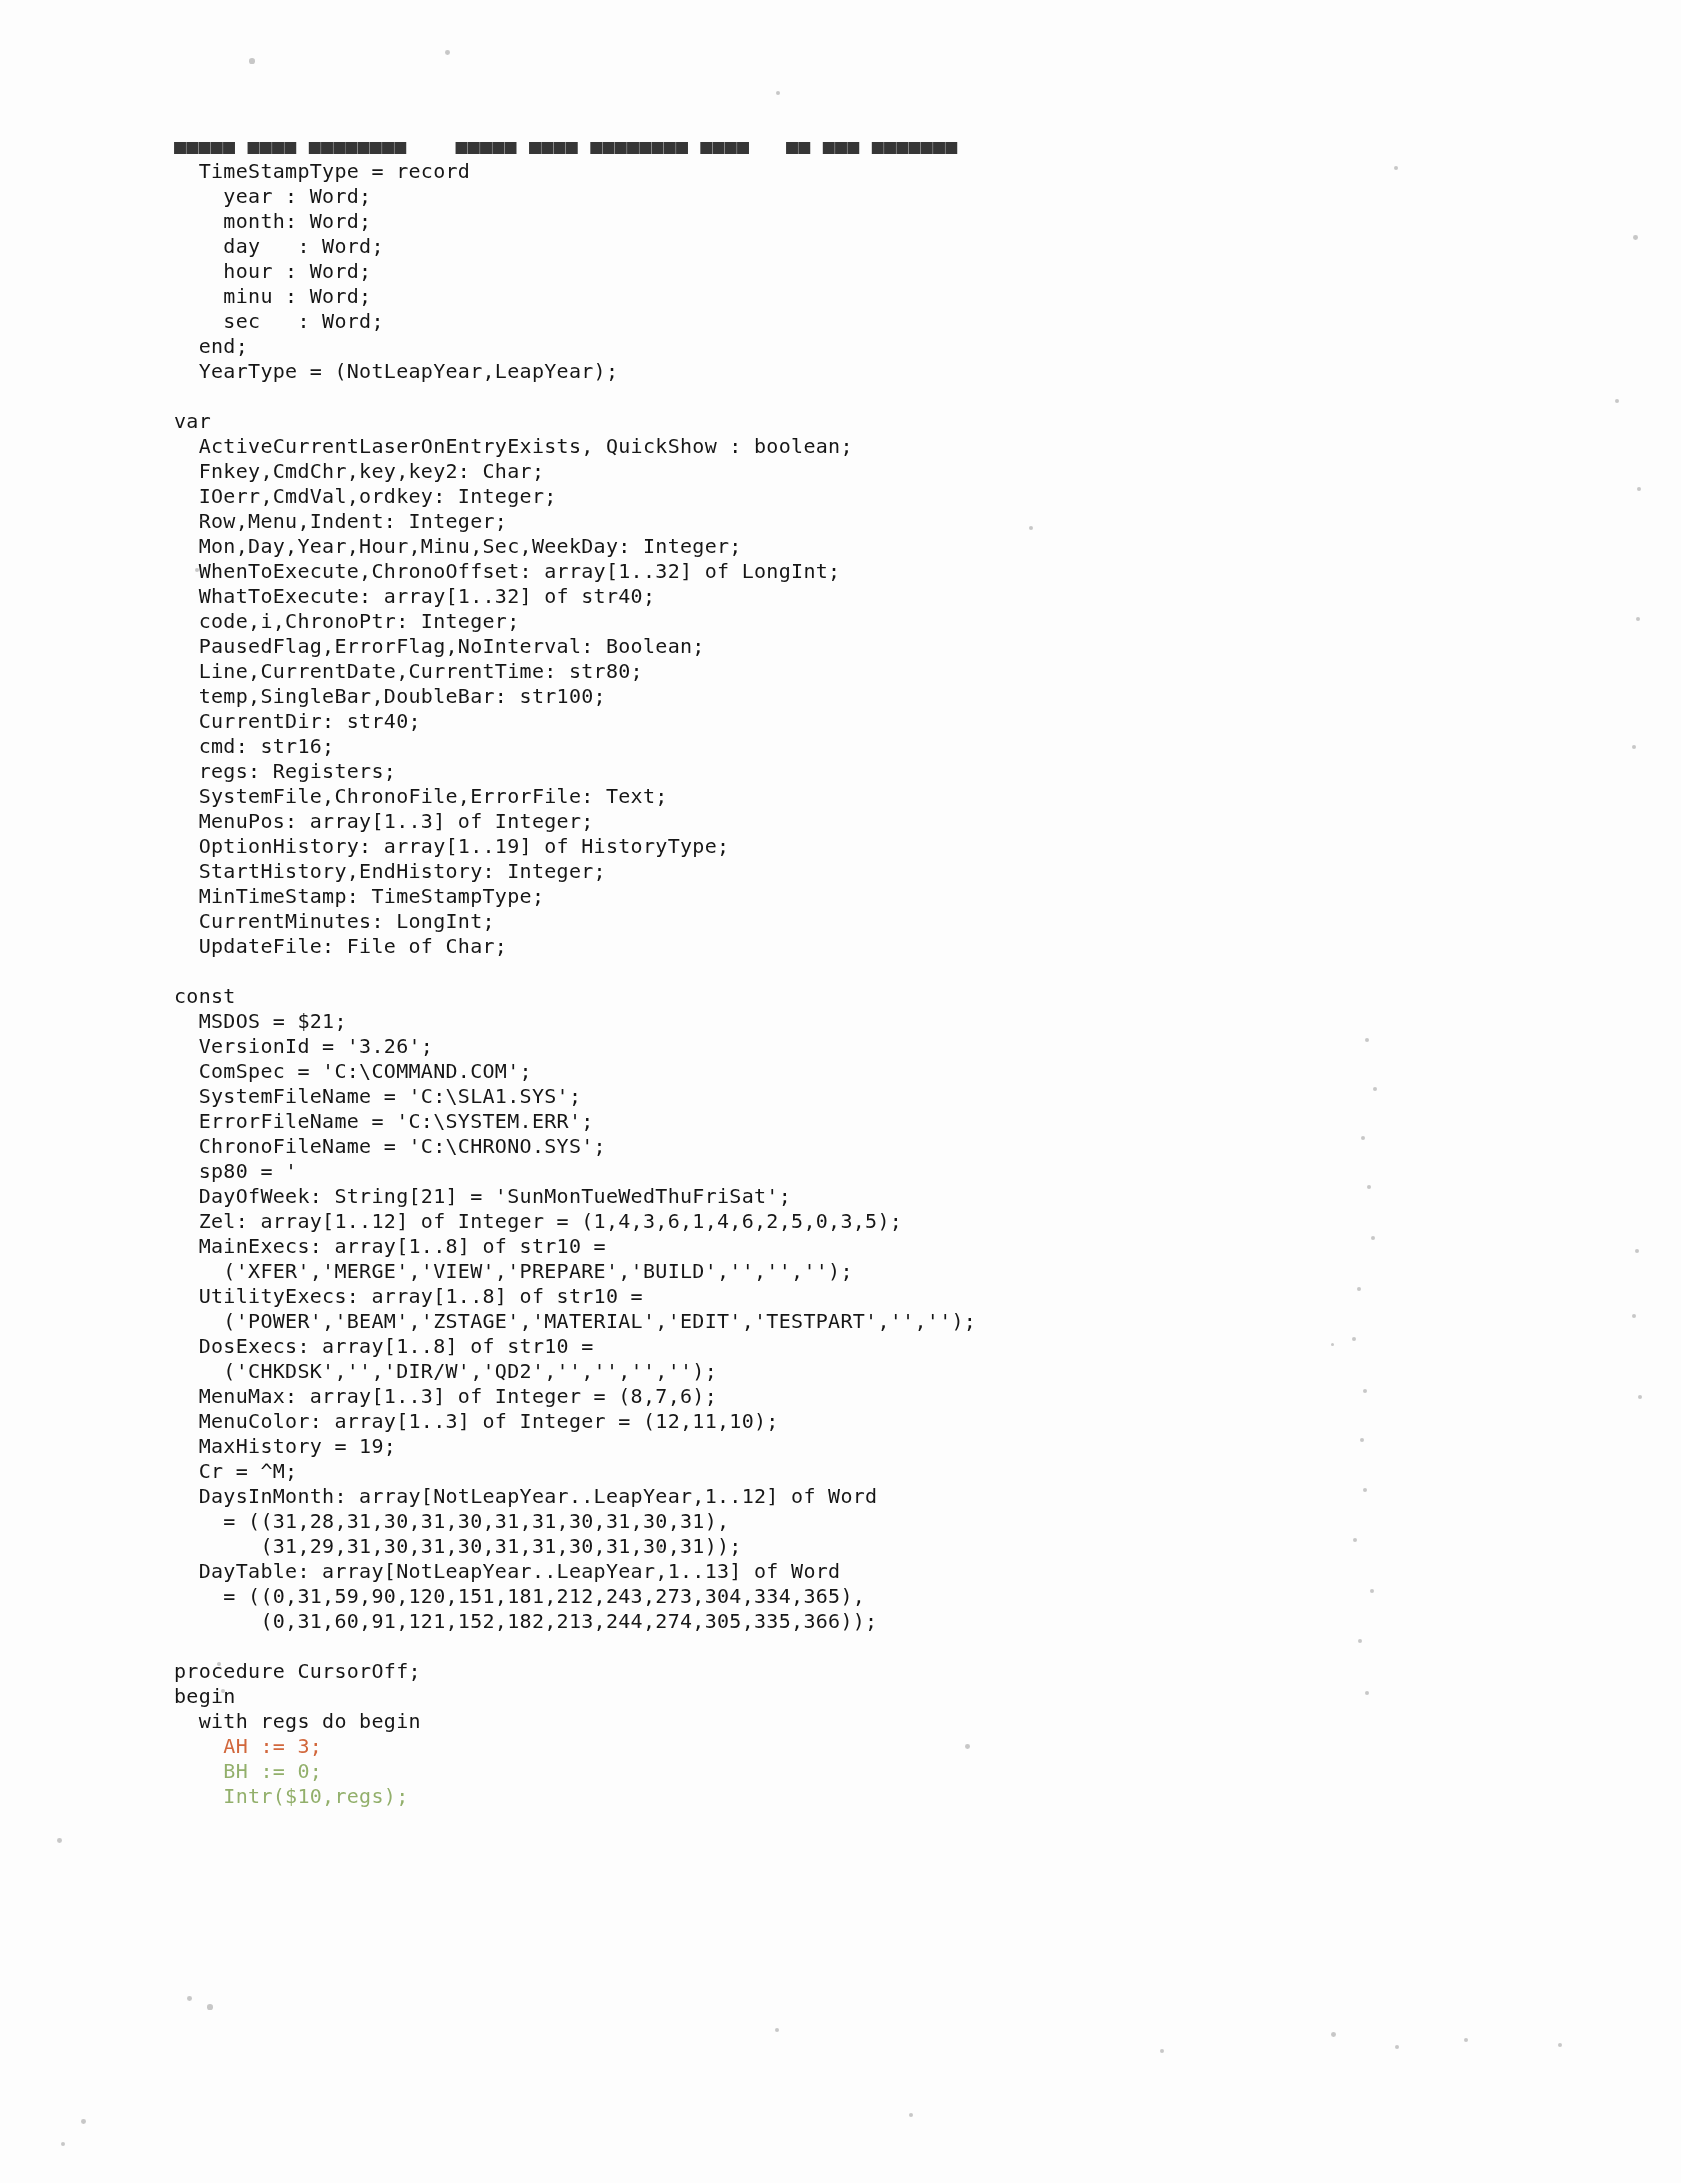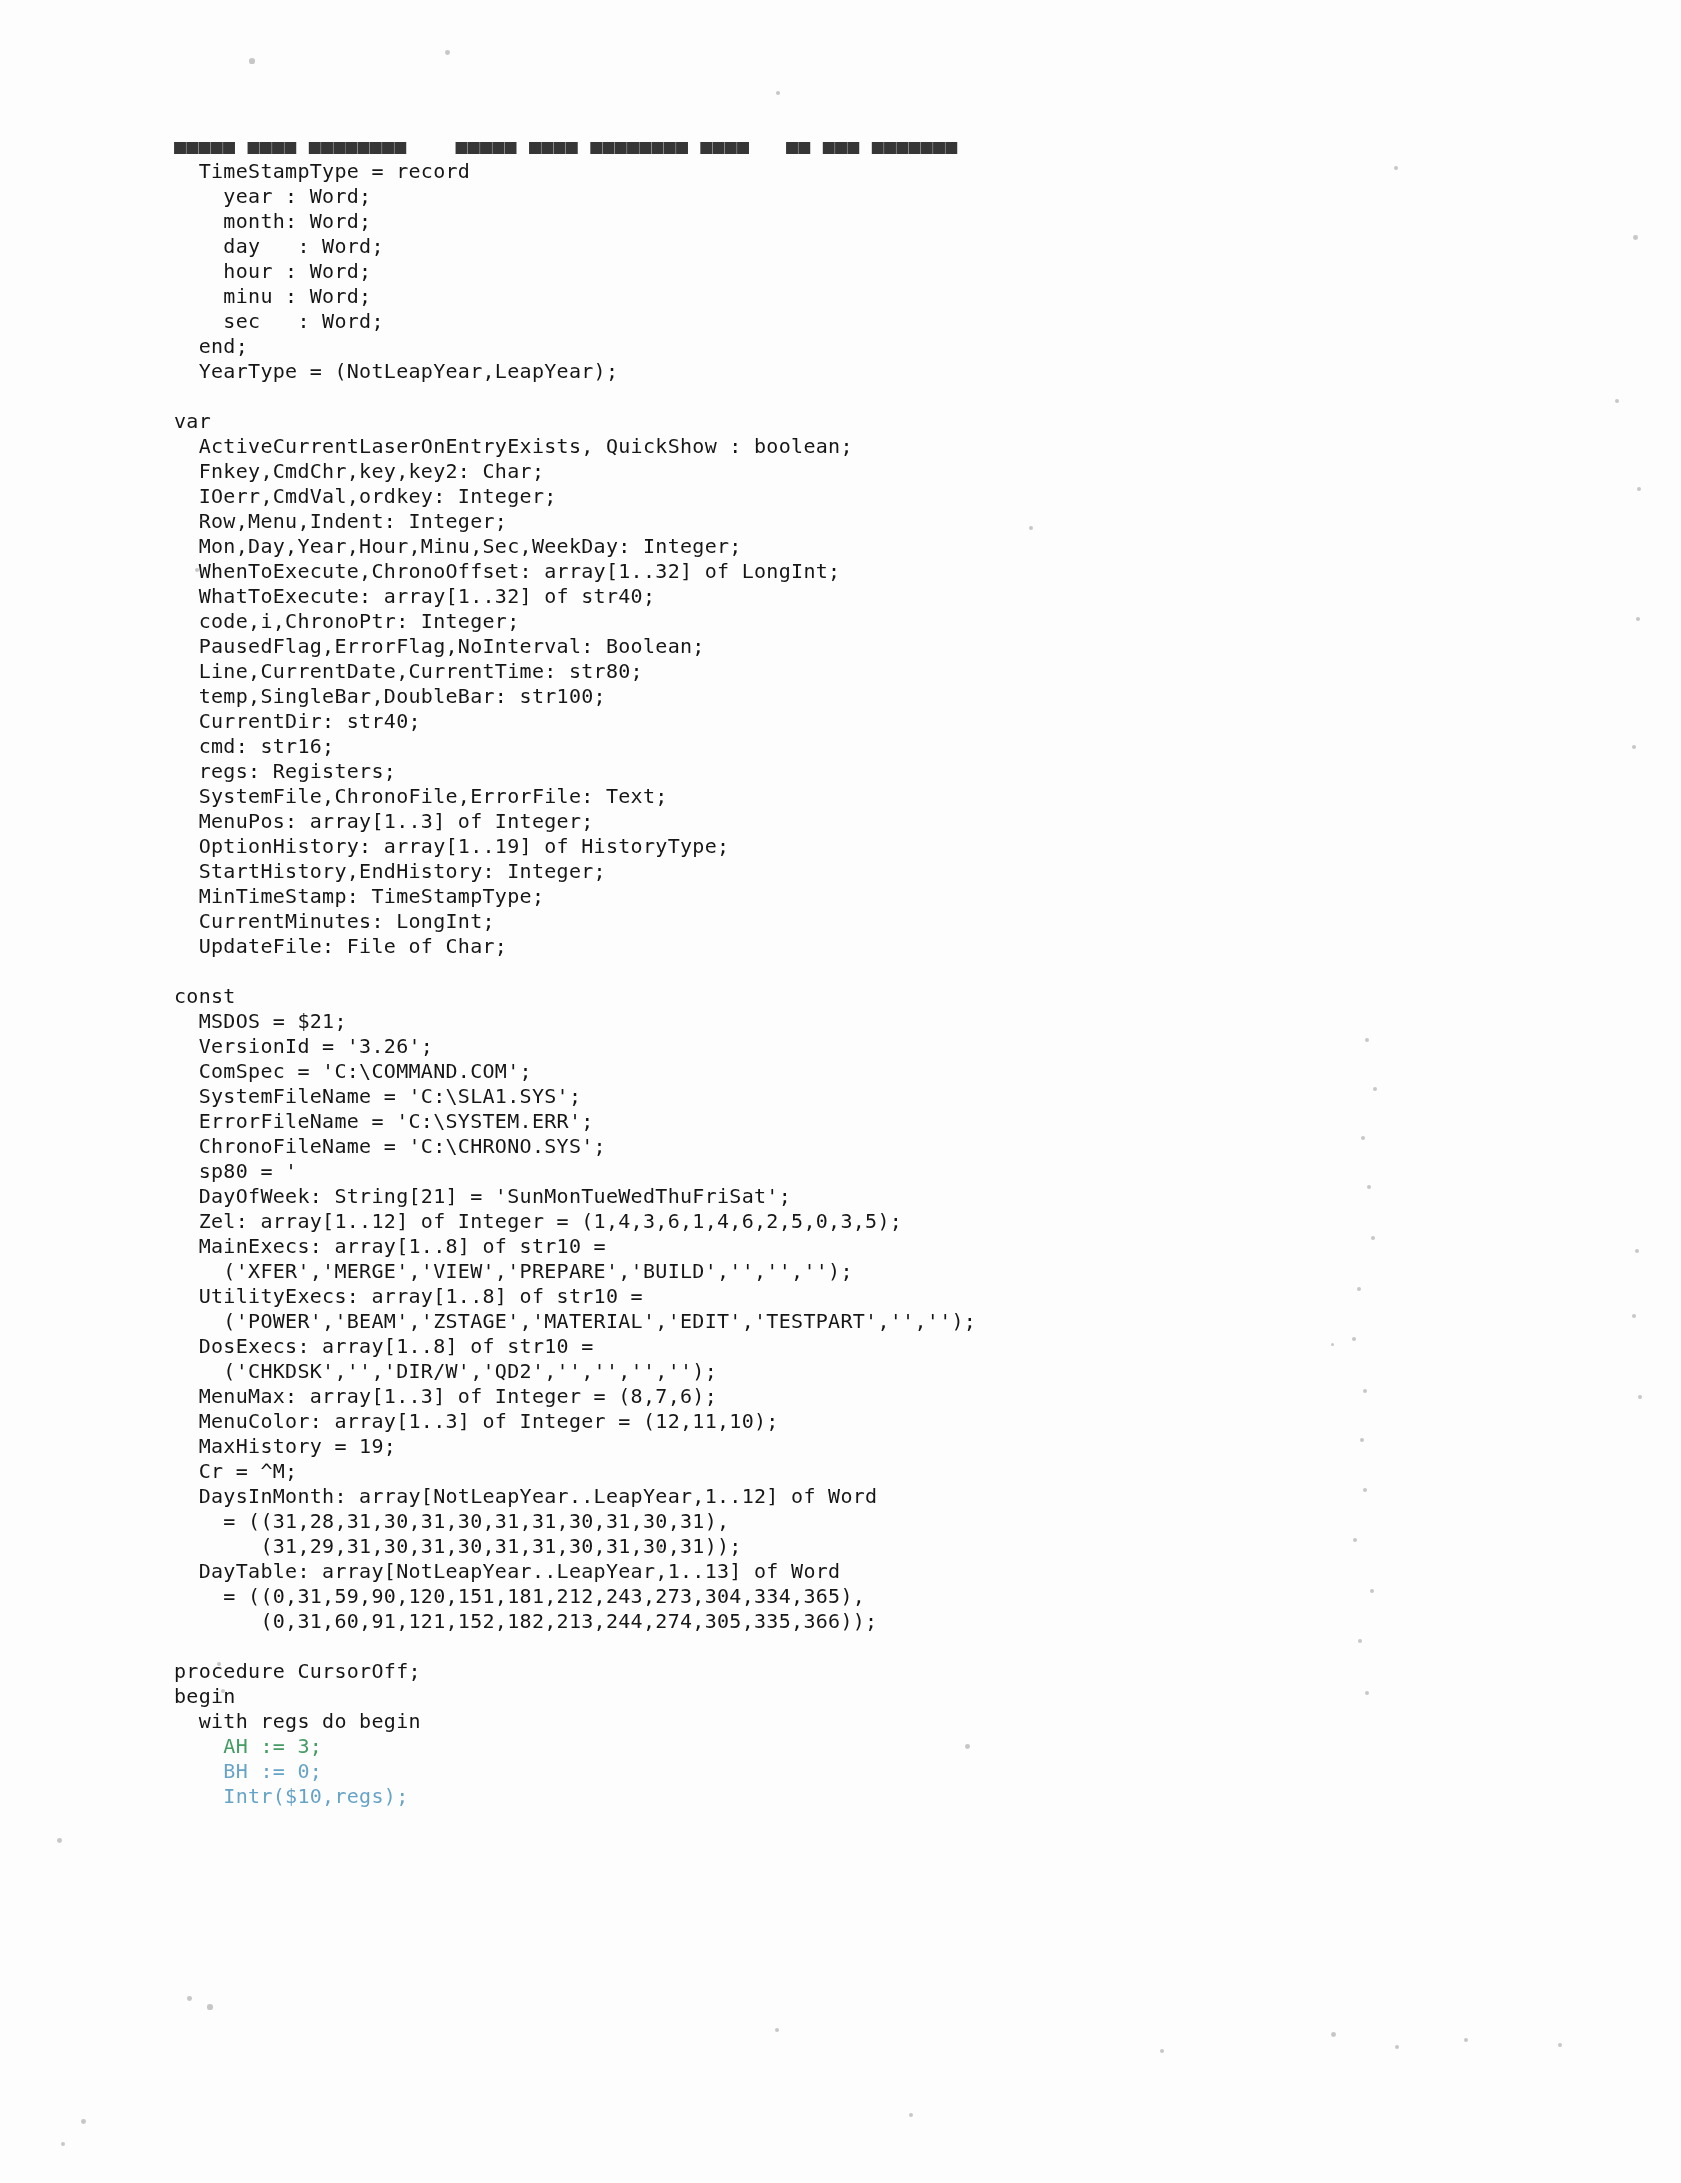--- a/index.html
+++ b/index.html
@@ -46,26 +46,26 @@
     min-height: 25px;
   }
   
   #code-block .smeared {
     color: #3a3a3a;
     filter: blur(0.7px) contrast(1.6);
     opacity: 0.82;
     letter-spacing: 0.2px;
   }
   #code-block .faded {
-    color: #15803d;
+    color: #c2410c;
     opacity: 0.78;
     filter: blur(0.4px);
   }
   #code-block .vfaded {
-    color: #0369a1;
+    color: #4d7c0f;
     opacity: 0.6;
     filter: blur(0.6px);
   }
 </style>
 </head>
 <body>
 
 <div id="page">
   <pre id="code-block"><span class="ln smeared">■■■■■ ■■■■ ■■■■■■■■    ■■■■■ ■■■■ ■■■■■■■■ ■■■■   ■■ ■■■ ■■■■■■■</span><span class="ln">  TimeStampType = record</span><span class="ln">    year : Word;</span><span class="ln">    month: Word;</span><span class="ln">    day   : Word;</span><span class="ln">    hour : Word;</span><span class="ln">    minu : Word;</span><span class="ln">    sec   : Word;</span><span class="ln">  end;</span><span class="ln">  YearType = (NotLeapYear,LeapYear);</span><span class="ln">&nbsp;</span><span class="ln">var</span><span class="ln">  ActiveCurrentLaserOnEntryExists, QuickShow : boolean;</span><span class="ln">  Fnkey,CmdChr,key,key2: Char;</span><span class="ln">  IOerr,CmdVal,ordkey: Integer;</span><span class="ln">  Row,Menu,Indent: Integer;</span><span class="ln">  Mon,Day,Year,Hour,Minu,Sec,WeekDay: Integer;</span><span class="ln">  WhenToExecute,ChronoOffset: array[1..32] of LongInt;</span><span class="ln">  WhatToExecute: array[1..32] of str40;</span><span class="ln">  code,i,ChronoPtr: Integer;</span><span class="ln">  PausedFlag,ErrorFlag,NoInterval: Boolean;</span><span class="ln">  Line,CurrentDate,CurrentTime: str80;</span><span class="ln">  temp,SingleBar,DoubleBar: str100;</span><span class="ln">  CurrentDir: str40;</span><span class="ln">  cmd: str16;</span><span class="ln">  regs: Registers;</span><span class="ln">  SystemFile,ChronoFile,ErrorFile: Text;</span><span class="ln">  MenuPos: array[1..3] of Integer;</span><span class="ln">  OptionHistory: array[1..19] of HistoryType;</span><span class="ln">  StartHistory,EndHistory: Integer;</span><span class="ln">  MinTimeStamp: TimeStampType;</span><span class="ln">  CurrentMinutes: LongInt;</span><span class="ln">  UpdateFile: File of Char;</span><span class="ln">&nbsp;</span><span class="ln">const</span><span class="ln">  MSDOS = $21;</span><span class="ln">  VersionId = '3.26';</span><span class="ln">  ComSpec = 'C:\COMMAND.COM';</span><span class="ln">  SystemFileName = 'C:\SLA1.SYS';</span><span class="ln">  ErrorFileName = 'C:\SYSTEM.ERR';</span><span class="ln">  ChronoFileName = 'C:\CHRONO.SYS';</span><span class="ln">  sp80 = '</span><span class="ln">  DayOfWeek: String[21] = 'SunMonTueWedThuFriSat';</span><span class="ln">  Zel: array[1..12] of Integer = (1,4,3,6,1,4,6,2,5,0,3,5);</span><span class="ln">  MainExecs: array[1..8] of str10 =</span><span class="ln">    ('XFER','MERGE','VIEW','PREPARE','BUILD','','','');</span><span class="ln">  UtilityExecs: array[1..8] of str10 =</span><span class="ln">    ('POWER','BEAM','ZSTAGE','MATERIAL','EDIT','TESTPART','','');</span><span class="ln">  DosExecs: array[1..8] of str10 =</span><span class="ln">    ('CHKDSK','','DIR/W','QD2','','','','');</span><span class="ln">  MenuMax: array[1..3] of Integer = (8,7,6);</span><span class="ln">  MenuColor: array[1..3] of Integer = (12,11,10);</span><span class="ln">  MaxHistory = 19;</span><span class="ln">  Cr = ^M;</span><span class="ln">  DaysInMonth: array[NotLeapYear..LeapYear,1..12] of Word</span><span class="ln">    = ((31,28,31,30,31,30,31,31,30,31,30,31),</span><span class="ln">       (31,29,31,30,31,30,31,31,30,31,30,31));</span><span class="ln">  DayTable: array[NotLeapYear..LeapYear,1..13] of Word</span><span class="ln">    = ((0,31,59,90,120,151,181,212,243,273,304,334,365),</span><span class="ln">       (0,31,60,91,121,152,182,213,244,274,305,335,366));</span><span class="ln">&nbsp;</span><span class="ln">procedure CursorOff;</span><span class="ln">begin</span><span class="ln">  with regs do begin</span><span class="ln faded">    AH := 3;</span><span class="ln vfaded">    BH := 0;</span><span class="ln vfaded">    Intr($10,regs);</span></pre>
   <div id="speckle-layer">

